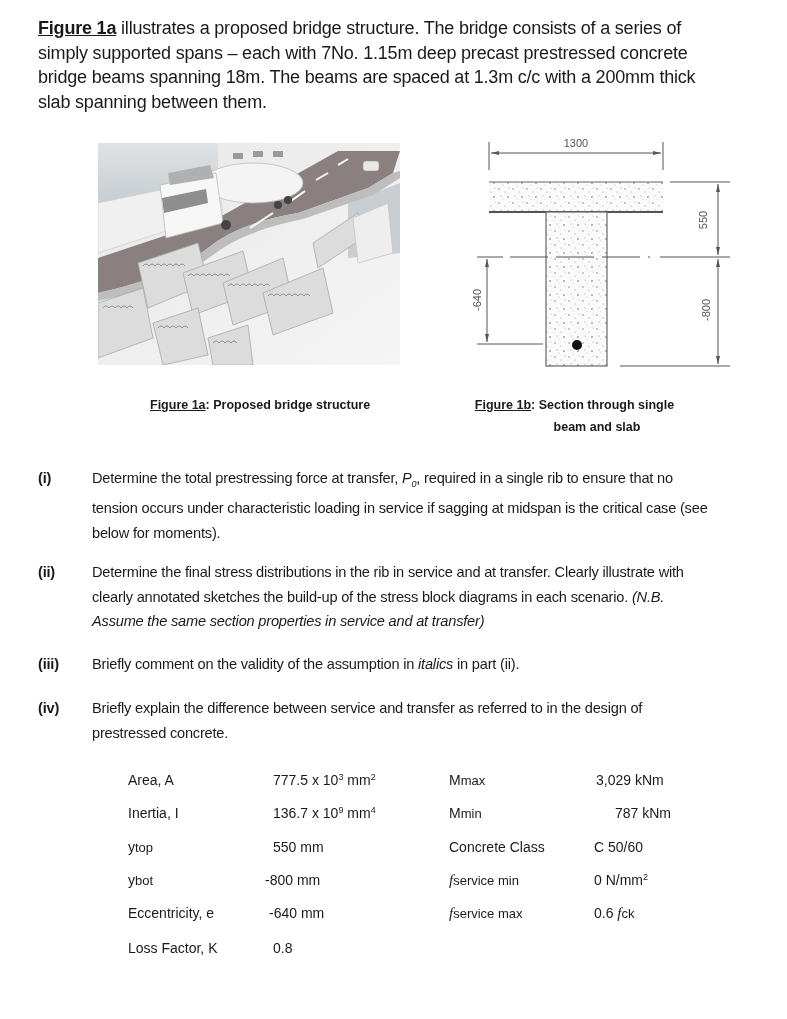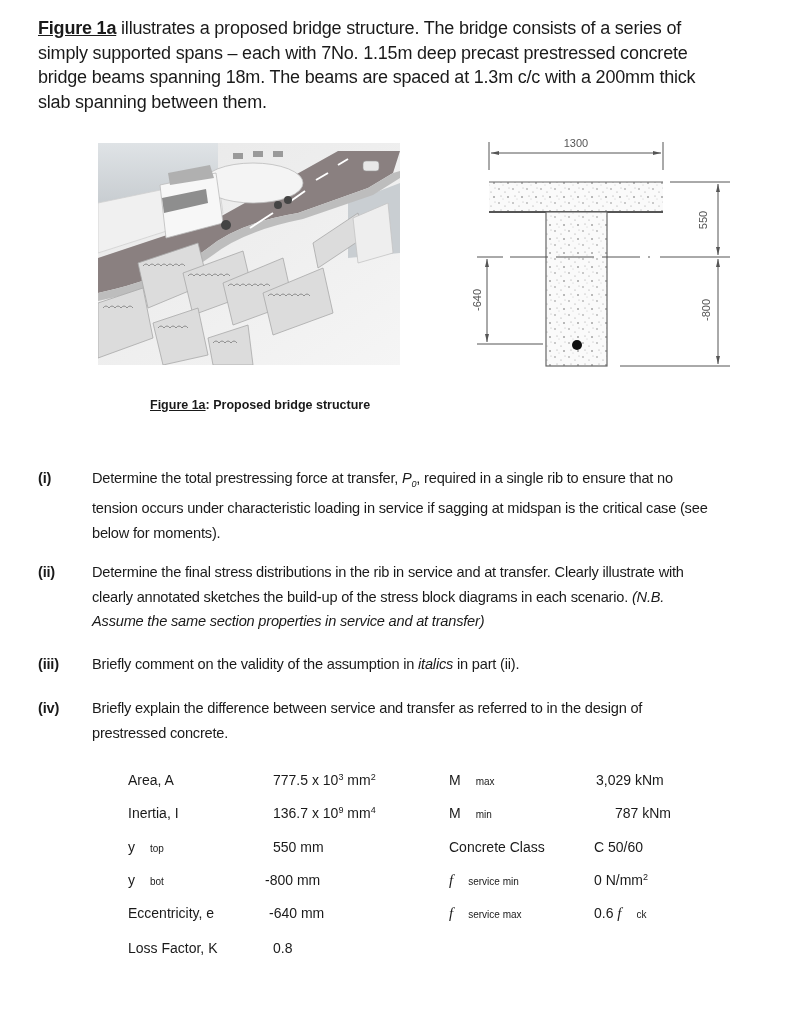--- a/index.html
+++ b/index.html
@@ -37,21 +37,21 @@
   .question i { font-style: italic; }
   .q1 { top: 466px; }
   .q2 { top: 560px; }
   .q3 { top: 652px; }
   .q4 { top: 696px; }
 
   .props { position: absolute; font-size: 14px; }
   .prop-row { position: absolute; height: 20px; line-height: 20px; white-space: nowrap; }
   .prop-label { position: absolute; left: 0; }
   .prop-value { position: absolute; }
-  .small-sub { font-size: 10px; margin-left: 15px; }
+  .small-sub { font-size: 13px; }
   sup { font-size: 9px; vertical-align: 5px; line-height: 0; }
   .fitalic { font-style: italic; font-family: "Liberation Serif", serif; font-size: 15px; }
 </style>
 </head>
 <body>
 
 <div class="intro">
   <span class="fig-ref">Figure 1a</span><span> illustrates a proposed bridge structure. The bridge consists of a series of simply supported spans – each with 7No. 1.15m deep precast prestressed concrete bridge beams spanning 18m.  The beams are spaced at 1.3m c/c with a 200mm thick slab spanning between them.</span>
 </div>
 
@@ -169,20 +169,22 @@
     <polygon points="32,129 30,137 34,137" fill="#555"></polygon>
     <polygon points="32,212 30,204 34,204" fill="#555"></polygon>
     <text x="0" y="0" font-size="11" fill="#555" text-anchor="middle" transform="translate(26,170) rotate(-90)">-640</text>
   </svg>
 </div>
 
 <div class="caption cap1a">
   <span class="u">Figure 1a</span><span>: Proposed bridge structure</span>
 </div>
 <div class="caption cap1b">
+  <div><span class="u">Figure 1b</span><span>: Section through single</span></div>
+  <div style="padding-left:45px">beam and slab</div>
 </div>
 
 <div class="question q1">
   <span class="num">(i)</span>
   <span class="body"><span>Determine the total prestressing force at transfer, </span><i><span>P</span><sub style="font-size:9px">0</sub></i><span>, required in a single rib to ensure that no tension occurs under characteristic loading in service if sagging at midspan is the critical case (see below for moments).</span></span>
 </div>
 
 <div class="question q2">
   <span class="num">(ii)</span>
   <span class="body"><span>Determine the final stress distributions in the rib in service and at transfer.  Clearly illustrate with clearly annotated sketches the build-up of the stress block diagrams in each scenario. </span><i>(N.B. Assume the same section properties in service and at transfer)</i></span>

